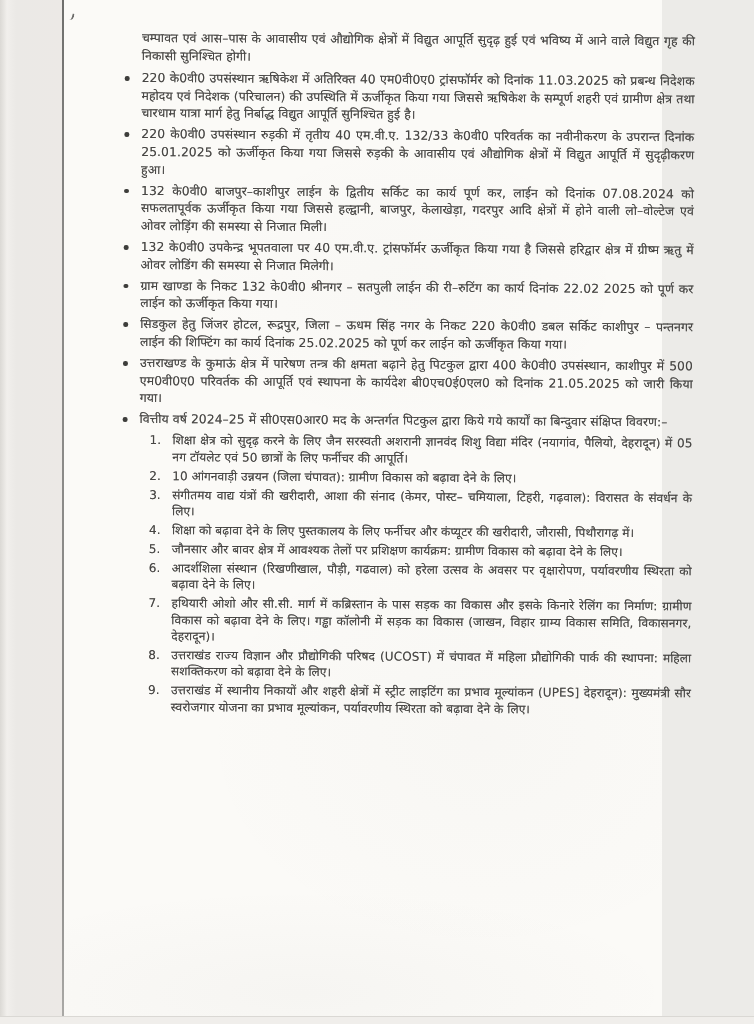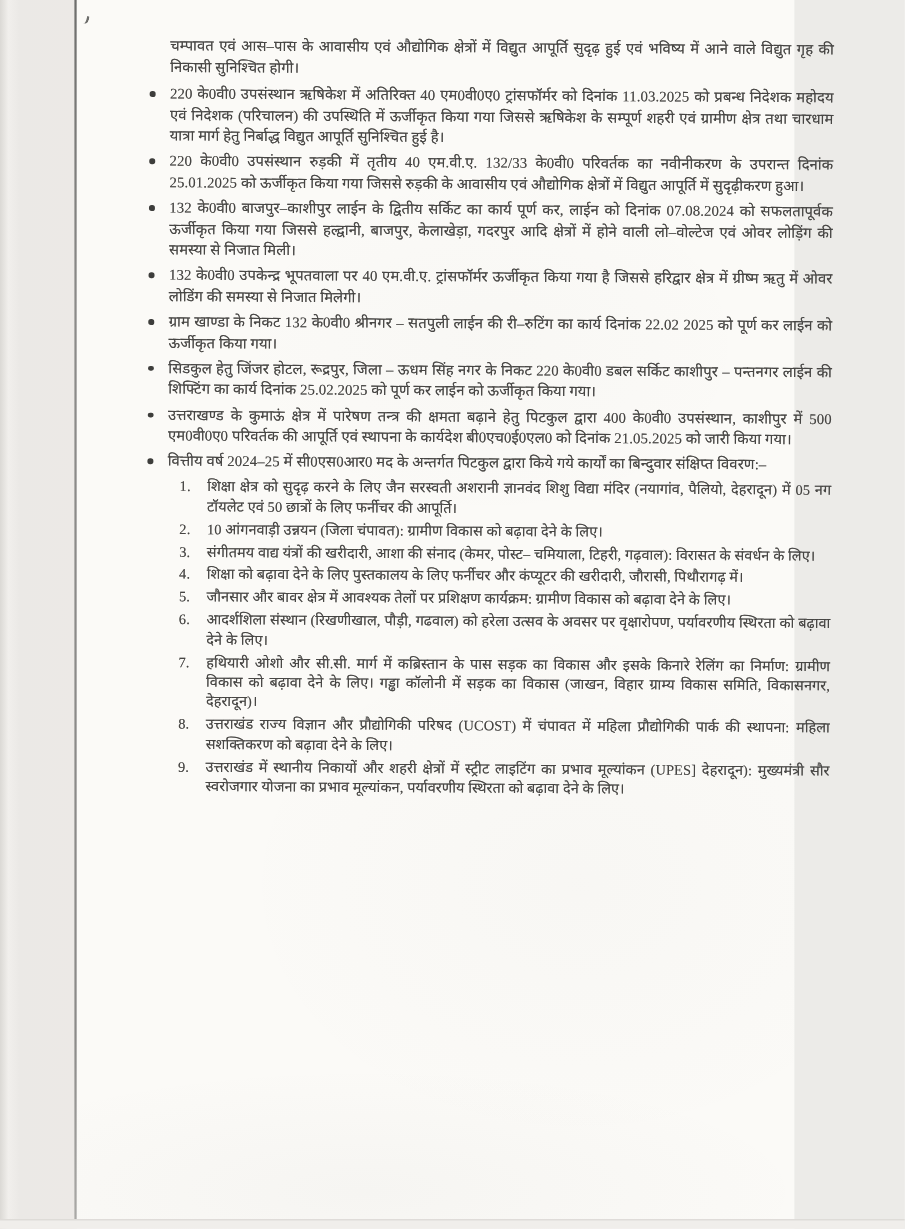--- a/index.html
+++ b/index.html
@@ -36,21 +36,20 @@
   
   .page {
     position: absolute;
     left: 64px; top: 0;
     width: 598px; height: 1024px;
     background:
       radial-gradient(ellipse 320px 220px at 58% 28%, rgba(90,90,85,0.015), rgba(0,0,0,0) 70%),
       radial-gradient(ellipse 420px 320px at 70% 72%, rgba(90,90,85,0.02), rgba(0,0,0,0) 70%),
       radial-gradient(ellipse 500px 140px at 40% 97%, rgba(90,90,85,0.03), rgba(0,0,0,0) 75%),
       #fbfaf7;
-    font-family: Liberation Serif, serif;
   }
   
   .bottom-edge {
     position: absolute;
     left: 0; top: 1016px;
     width: 754px; height: 8px;
     border-top: 1px solid #dad8d4;
     background: #f0eeeb;
   }
   

